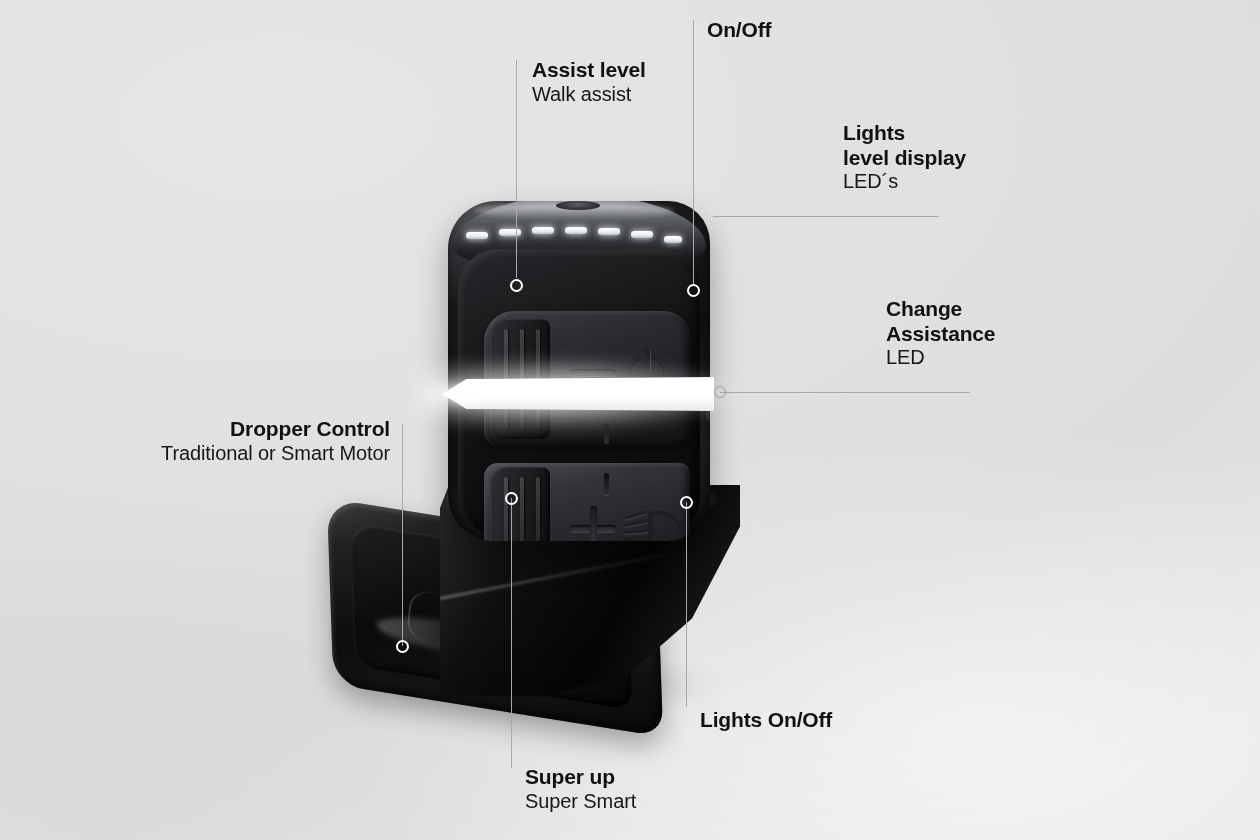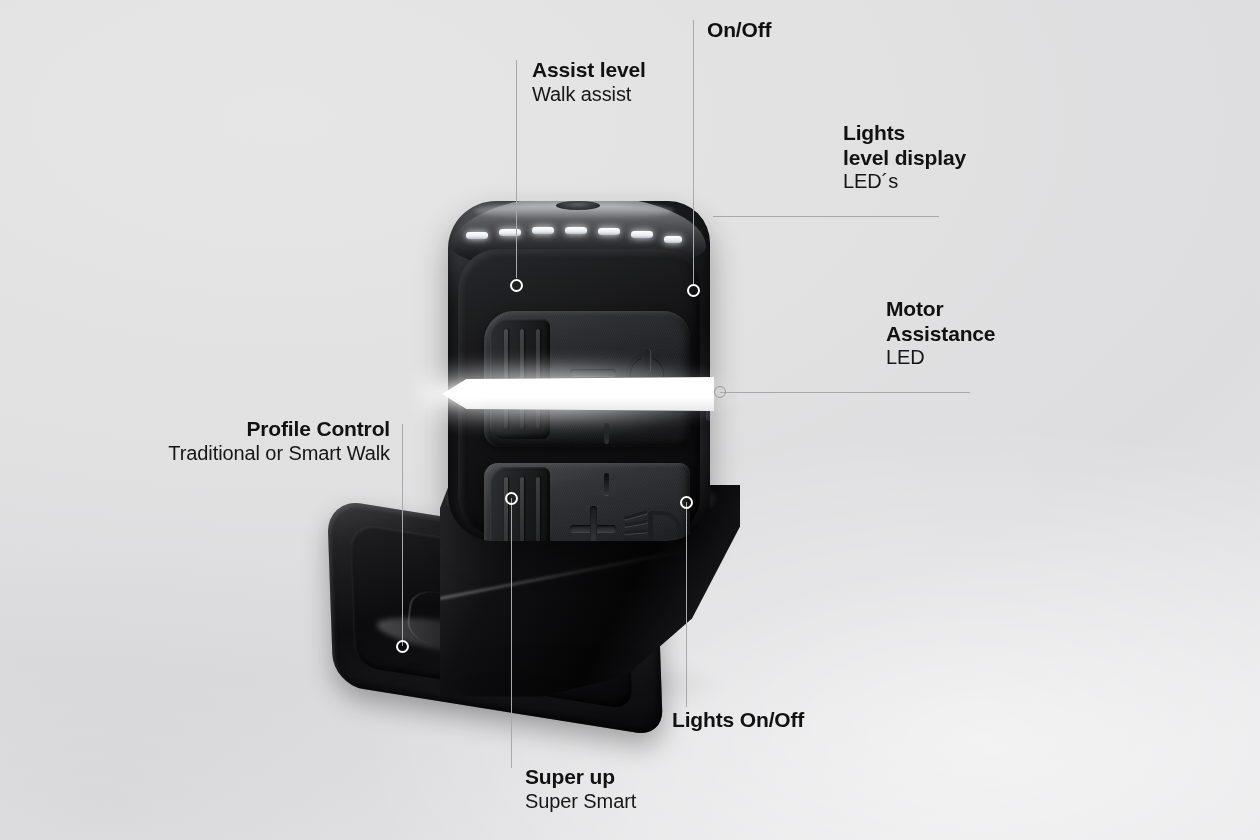--- a/index.html
+++ b/index.html
@@ -445,31 +445,31 @@
     <span class="c-title">On/Off</span>
   </div>
 
   <div class="callout" style="left:843px; top:121px;">
     <span class="c-title">Lights</span>
     <span class="c-title">level display</span>
     <span class="c-sub">LED´s</span>
   </div>
 
   <div class="callout" style="left:886px; top:297px;">
-    <span class="c-title">Motor</span>
+    <span class="c-title">Change</span>
     <span class="c-title">Assistance</span>
     <span class="c-sub">LED</span>
   </div>
 
   <div class="callout align-right" style="left:0px; top:417px; width:390px;">
-    <span class="c-title">Profile Control</span>
-    <span class="c-sub">Traditional or Smart Walk</span>
-  </div>
-
-  <div class="callout" style="left:672px; top:708px;">
+    <span class="c-title">Dropper Control</span>
+    <span class="c-sub">Traditional or Smart Motor</span>
+  </div>
+
+  <div class="callout" style="left:700px; top:708px;">
     <span class="c-title">Lights On/Off</span>
   </div>
 
   <div class="callout" style="left:525px; top:765px;">
     <span class="c-title">Super up</span>
     <span class="c-sub">Super Smart</span>
   </div>
 
   <div id="device">
 

